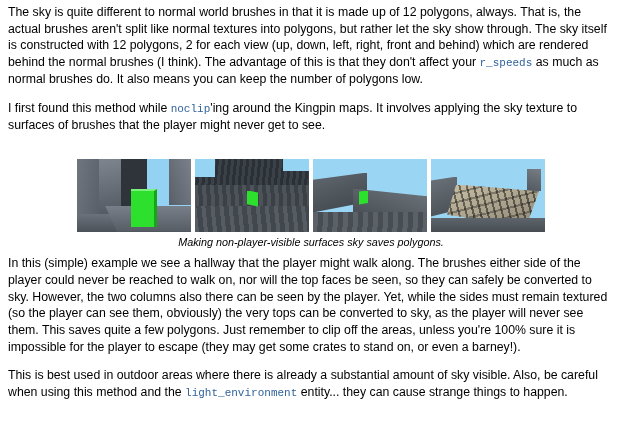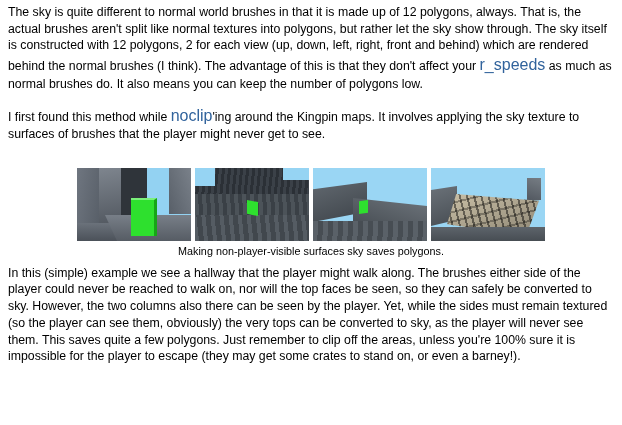--- a/index.html
+++ b/index.html
@@ -20,22 +20,22 @@
     height: 425px;
     padding: 4px 8px 0 8px;
     position: relative;
   }
   p {
     margin: 0 0 12px 0;
     text-align: left;
   }
   p.tight { margin-bottom: 25px; }
   code, .mono {
-    font-family: Liberation Sans, sans-serif;
-    font-size: 16px;
+    font-family: Liberation Mono, monospace;
+    font-size: 11px;
     color: #31639c;
     text-align: center;
   }
   .fig {
     width: 100%;
     margin: 0 0 6px 0;
     text-align: center;
   }
   .fig-row {
     display: flex;
@@ -48,20 +48,21 @@
     position: relative;
     overflow: hidden;
     background: #8fd0f0;
     flex: none;
   }
   .fig-caption {
     font-size: 10.8px;
     color: #000;
     margin-top: 3px;
     text-align: center;
+    font-style: italic;
   }
 
   
   .s1-sky {
     position: absolute; inset: 0;
     background: #93d2f2;
   }
   .s1-wallL {
     position: absolute; left: 0; top: 0; width: 22px; height: 73px;
     background: linear-gradient(100deg,#6f7680,#565d66);
@@ -232,14 +233,17 @@
       </div>
 
     </div>
     <div class="fig-caption">Making non-player-visible surfaces sky saves polygons.</div>
   </div>
 
   <p>
     <span>In this (simple) example we see a hallway that the player might walk along. The brushes either side of the player could never be reached to walk on, nor will the top faces be seen, so they can safely be converted to sky. However, the two columns also there can be seen by the player. Yet, while the sides must remain textured (so the player can see them, obviously) the very tops can be converted to sky, as the player will never see them. This saves quite a few polygons. Just remember to clip off the areas, unless you're 100% sure it is impossible for the player to escape (they may get some crates to stand on, or even a barney!).</span>
   </p>
 
+  <p>
+    <span>This is best used in outdoor areas where there is already a substantial amount of sky visible. Also, be careful when using this method and the </span><code class="mono">light_environment</code><span> entity... they can cause strange things to happen.</span>
+  </p>
 
 </div>
 
 </body></html>

